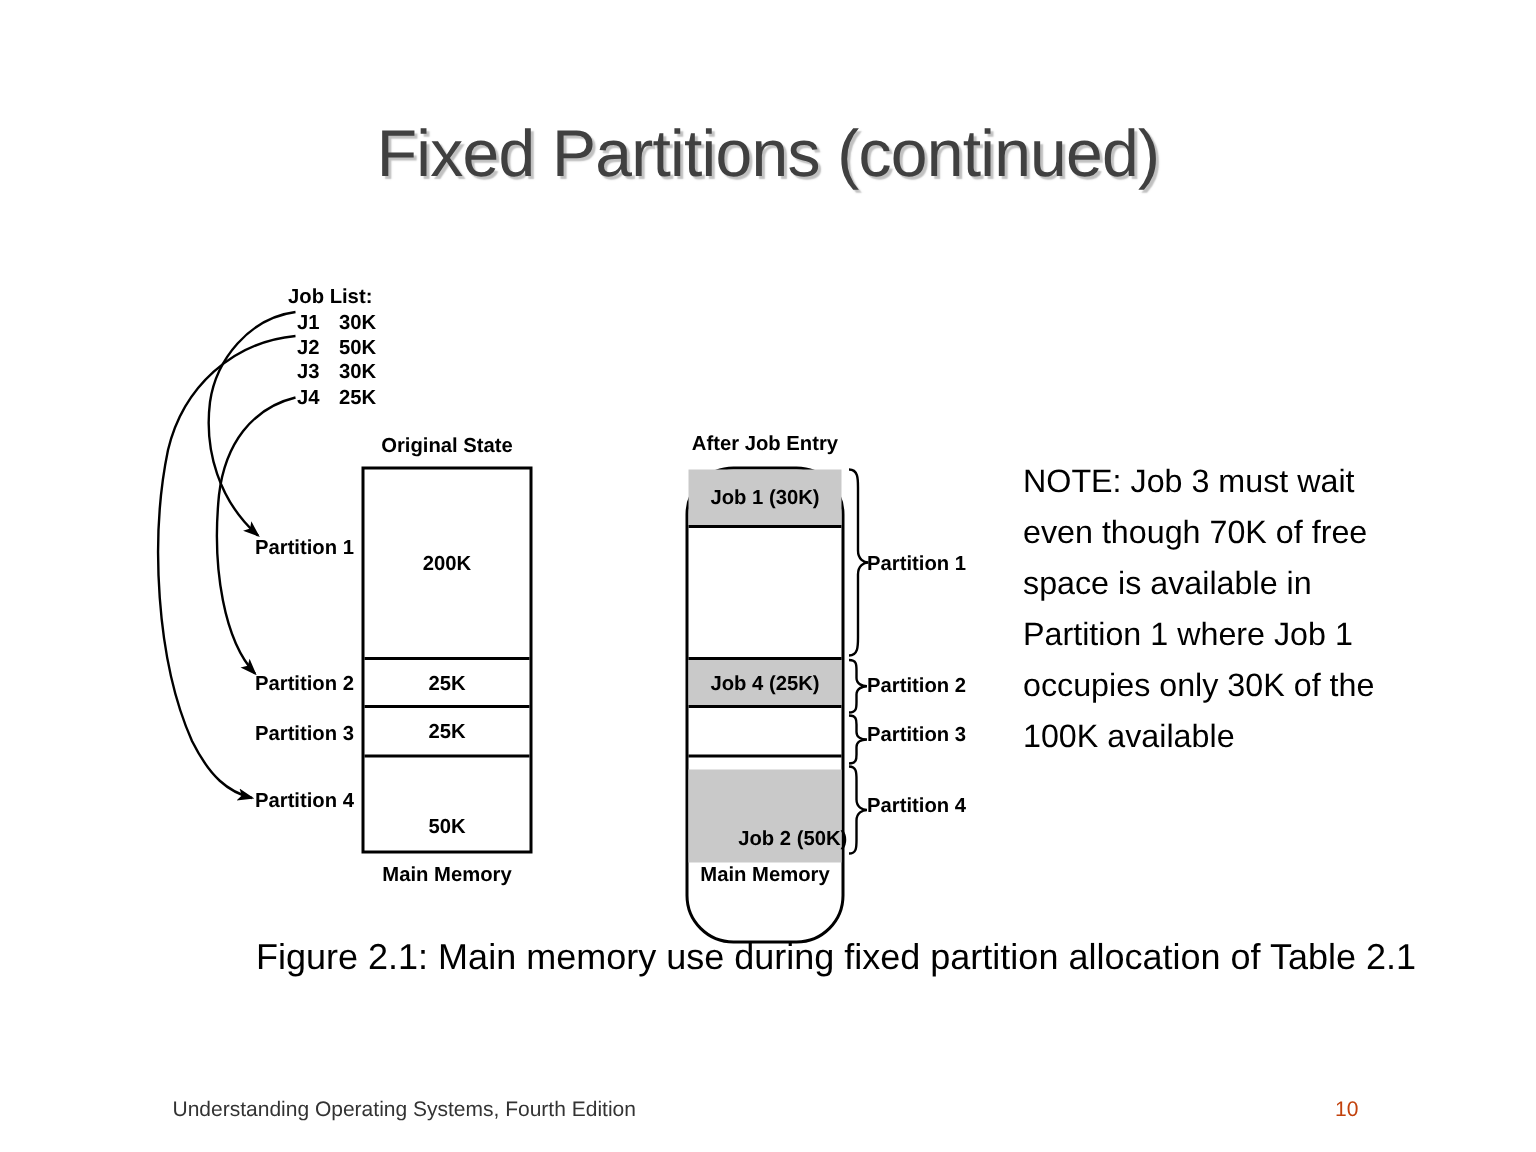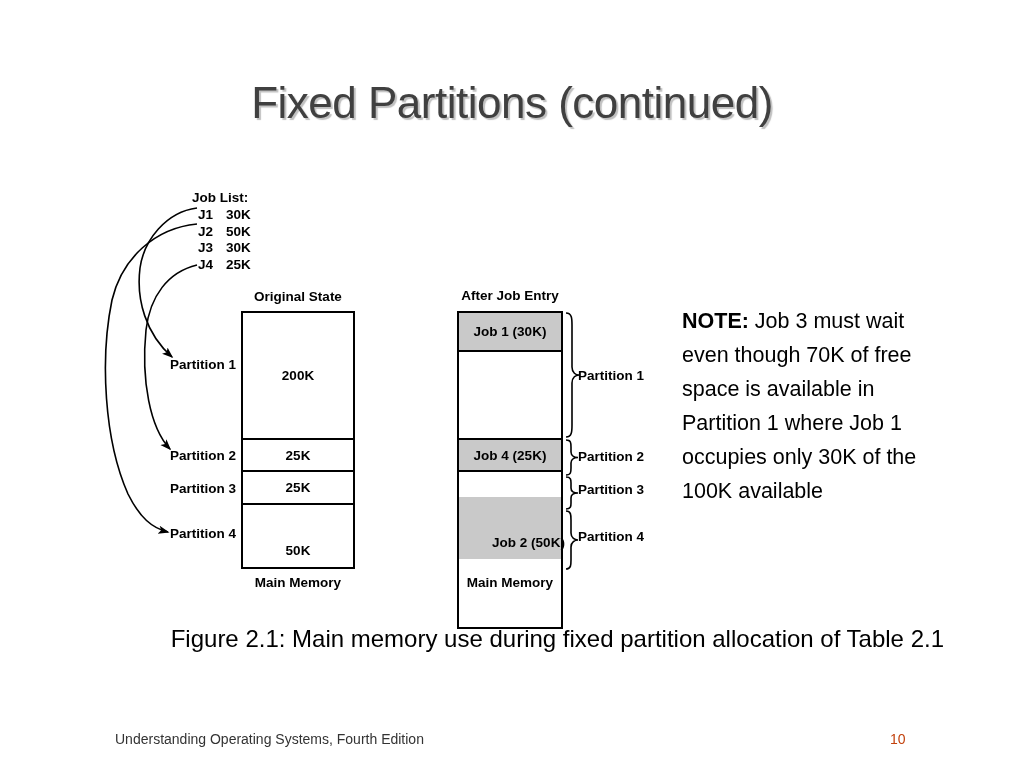--- a/index.html
+++ b/index.html
@@ -89,21 +89,21 @@
   #footer-after    { left: 447px; top: 575px; width: 126px; }
 
   
   .memory-box {
     position: absolute;
     box-sizing: border-box;
     border: 2px solid #000000;
     background: #ffffff;
   }
   #box-original { left: 241px; top: 311px; width: 114px; height: 258px; }
-  #box-after    { left: 457px; top: 311px; width: 106px; height: 318px; }
+  #box-after    { left: 457px; top: 311px; width: 106px; height: 318px; border-radius: 32px; }
 
   .mem-seg {
     position: absolute;
     left: 0;
     width: 100%;
     box-sizing: border-box;
     display: flex;
     justify-content: center;
     font-size: 13.5px;
     font-weight: bold;
@@ -136,21 +136,21 @@
 
   
   #note-block {
     position: absolute;
     left: 682px;
     top: 304px;
     width: 258px;
     font-size: 21.5px;
     line-height: 34px;
   }
-  #note-block .note-lead { font-weight: bold; }
+  #note-block .note-lead { font-weight: normal; }
 
   
   #figure-caption {
     position: absolute;
     left: 64px;
     top: 622px;
     width: 880px;
     text-align: right;
     font-size: 24px;
     line-height: 33px;
@@ -249,21 +249,21 @@
     </div>
     <div class="mem-seg divider-bottom align-middle" style="top:39px; height:88px;">
       <span class="seg-label"></span>
     </div>
     <div class="mem-seg filled divider-bottom align-middle" style="top:127px; height:32px;">
       <span class="seg-label">Job 4 (25K)</span>
     </div>
     <div class="mem-seg divider-bottom align-middle" style="top:159px; height:33px;">
       <span class="seg-label"></span>
     </div>
-    <div class="mem-seg filled align-bottom" style="top:184px; height:62px;padding-left:37px;">
+    <div class="mem-seg filled align-bottom" style="top:200px; height:62px;padding-left:37px;">
       <span class="seg-label">Job 2 (50K)</span>
     </div>
   </div>
 
   <svg style="position:absolute; left:563px; top:311px; width:20px; height:260px;" viewBox="0 0 20 260" preserveAspectRatio="none">
     <g fill="none" stroke="#000000" stroke-width="1.6">
       <path d="M3,2 C9,2 9,8 9,14 L9,56 C9,62 13,64 16,64
                C13,64 9,66 9,72 L9,114 C9,120 9,126 3,126"></path>
       <path d="M3,129 C8,129 8,132 8,136 L8,141 C8,145 12,146.5 15,146.5
                C12,146.5 8,148 8,152 L8,157 C8,161 8,164 3,164"></path>

